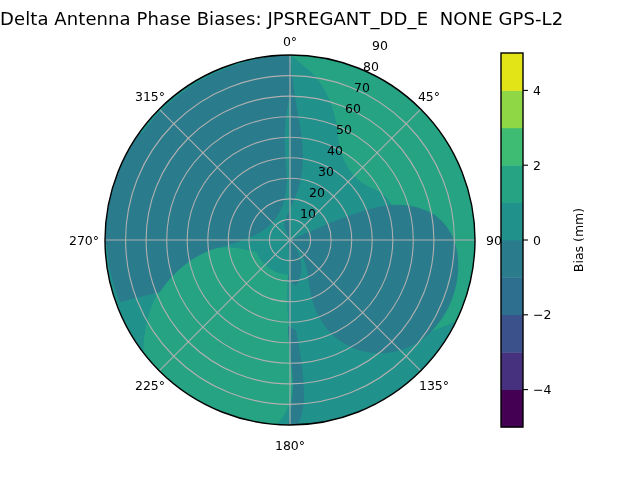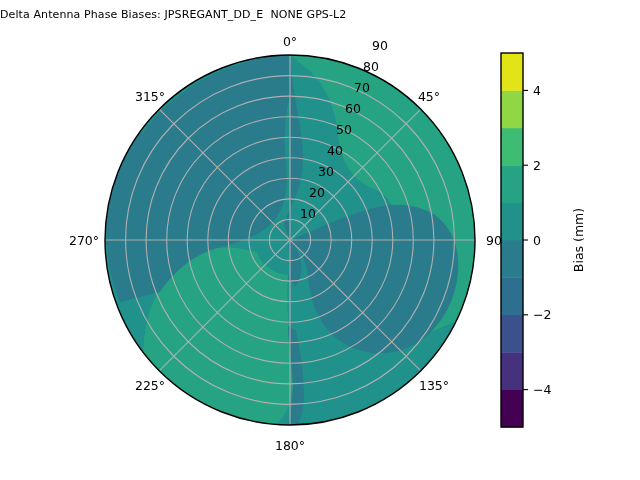--- a/index.html
+++ b/index.html
@@ -17,21 +17,21 @@
     position: relative;
     width: 640px;
     height: 480px;
     background: #ffffff;
   }
   #chart-title {
     position: absolute;
     left: 0;
     top: 8px;
     width: 560px;
-    font-size: 11px;
+    font-size: 18px;
     color: #000000;
     letter-spacing: 0.1px;
     white-space: pre;
   }
   svg { display: block; }
   .tick-text {
     font-family: "DejaVu Sans", sans-serif;
     fill: #000000;
   }
   .angular-label { font-size: 12.5px; }

